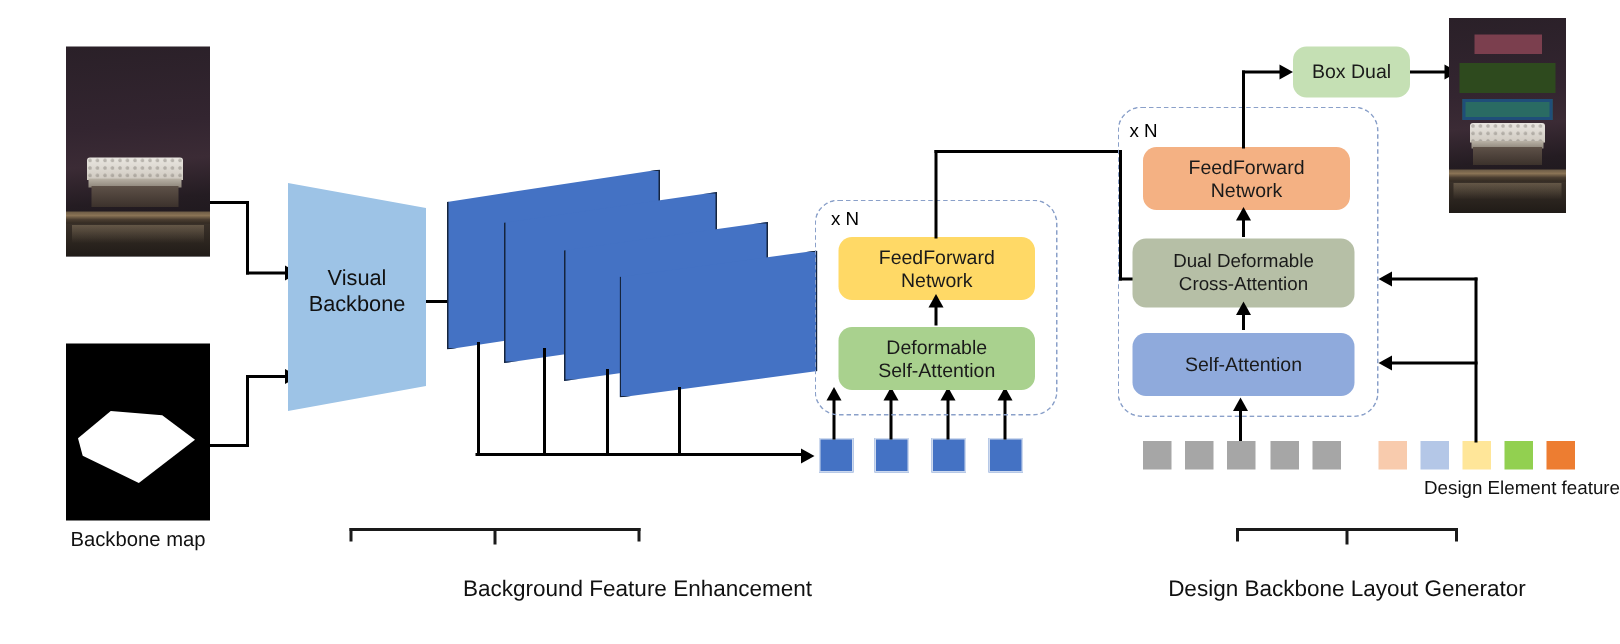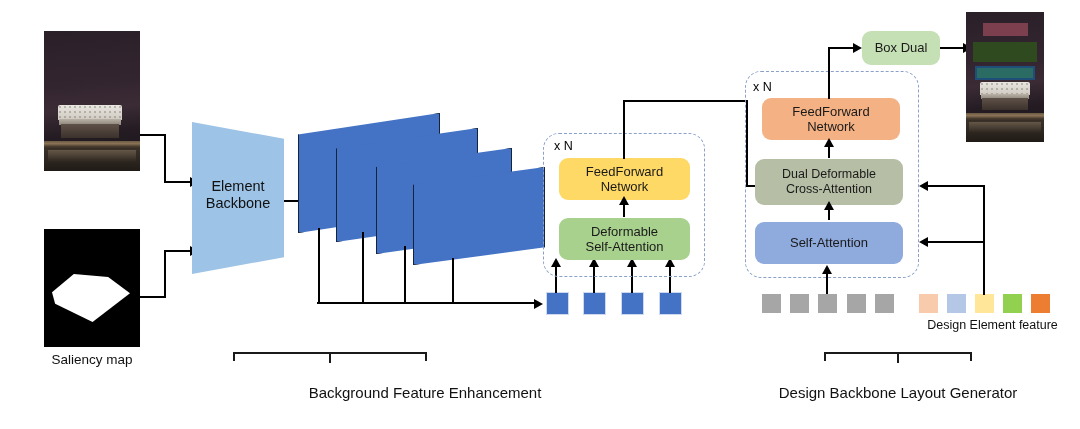--- a/index.html
+++ b/index.html
@@ -72,35 +72,35 @@
     </div>
     <div class="floor" style="left:0px;top:110px;width:96px;height:9px;"></div>
     <div class="floor2" style="left:0px;top:118px;width:96px;height:22px;"></div>
     <div class="refl" style="left:4px;top:119px;width:88px;height:12px;"></div>
   </div>
 
   <div class="thumb sal-thumb" style="left:44px;top:229px;width:96px;height:118px;">
     <div class="sal-blob" style="left:8px;top:45px;width:78px;height:48px;
                 clip-path:polygon(28% 0%,72% 6%,100% 40%,52% 100%,4% 62%,0% 38%);"></div>
   </div>
-  <div class="lbl" style="left:22px;top:352px;width:140px;font-size:13.5px;">Saliency map</div>
+  <div class="lbl" style="left:22px;top:352px;width:140px;font-size:13.5px;">Backbone map</div>
 
   <div class="ln lnh" style="left:140px;top:134px;width:26px;"></div>
   <div class="ln lnv" style="left:164px;top:134px;height:49px;"></div>
   <div class="ln lnh" style="left:164px;top:181px;width:27px;"></div>
   <div class="arw arw-r" style="left:190px;top:177px;"></div>
 
   <div class="ln lnh" style="left:140px;top:296px;width:26px;"></div>
   <div class="ln lnv" style="left:164px;top:250px;height:48px;"></div>
   <div class="ln lnh" style="left:164px;top:250px;width:27px;"></div>
   <div class="arw arw-r" style="left:190px;top:246px;"></div>
 
   <div class="trap" style="left:192px;top:122px;width:92px;height:152px;
               clip-path:polygon(0% 0%,100% 11%,100% 89%,0% 100%);"></div>
-  <div class="lbl" style="left:188px;top:178px;width:100px;font-size:14.5px;">Element
+  <div class="lbl" style="left:188px;top:178px;width:100px;font-size:14.5px;">Visual
 Backbone</div>
 
   <div class="ln lnh" style="left:284px;top:200px;width:24px;"></div>
   <div class="arw arw-r" style="left:305px;top:196px;"></div>
 
   <div class="fmap" style="left:298px;top:113px;width:140px;height:118px;
               clip-path:polygon(0% 18%,100% 0%,100% 82%,0% 100%);"></div>
   <div class="fmap" style="left:336px;top:128px;width:140px;height:112px;
               clip-path:polygon(0% 18%,100% 0%,100% 82%,0% 100%);"></div>
   <div class="fmap" style="left:376px;top:148px;width:134px;height:104px;
@@ -204,21 +204,21 @@
   <div class="sq graysq" style="left:875px;top:294px;width:19px;height:19px;"></div>
 
   <div class="ln lnv" style="left:826px;top:272px;height:22px;"></div>
   <div class="arw arw-u" style="left:822px;top:265px;"></div>
 
   <div class="sq" style="left:919px;top:294px;width:19px;height:19px;background:#F8CBAD;"></div>
   <div class="sq" style="left:947px;top:294px;width:19px;height:19px;background:#B4C7E7;"></div>
   <div class="sq" style="left:975px;top:294px;width:19px;height:19px;background:#FFE699;"></div>
   <div class="sq" style="left:1003px;top:294px;width:19px;height:19px;background:#92D050;"></div>
   <div class="sq" style="left:1031px;top:294px;width:19px;height:19px;background:#ED7D31;"></div>
-  <div class="lbl" style="left:905px;top:318px;width:175px;font-size:12.5px;">Design Element feature</div>
+  <div class="lbl" style="left:905px;top:318px;width:175px;font-size:12.5px;text-align:right;">Design Element feature</div>
 
   <div class="ln lnv" style="left:983px;top:185px;height:110px;"></div>
   <div class="ln lnh" style="left:926px;top:185px;width:59px;"></div>
   <div class="arw arw-l" style="left:919px;top:181px;"></div>
   <div class="ln lnh" style="left:926px;top:241px;width:59px;"></div>
   <div class="arw arw-l" style="left:919px;top:237px;"></div>
 
   <div class="brk" style="left:233px;top:352px;width:194px;height:12px;">
     <div class="bh"></div>
       <div class="be" style="left:0;"></div>

